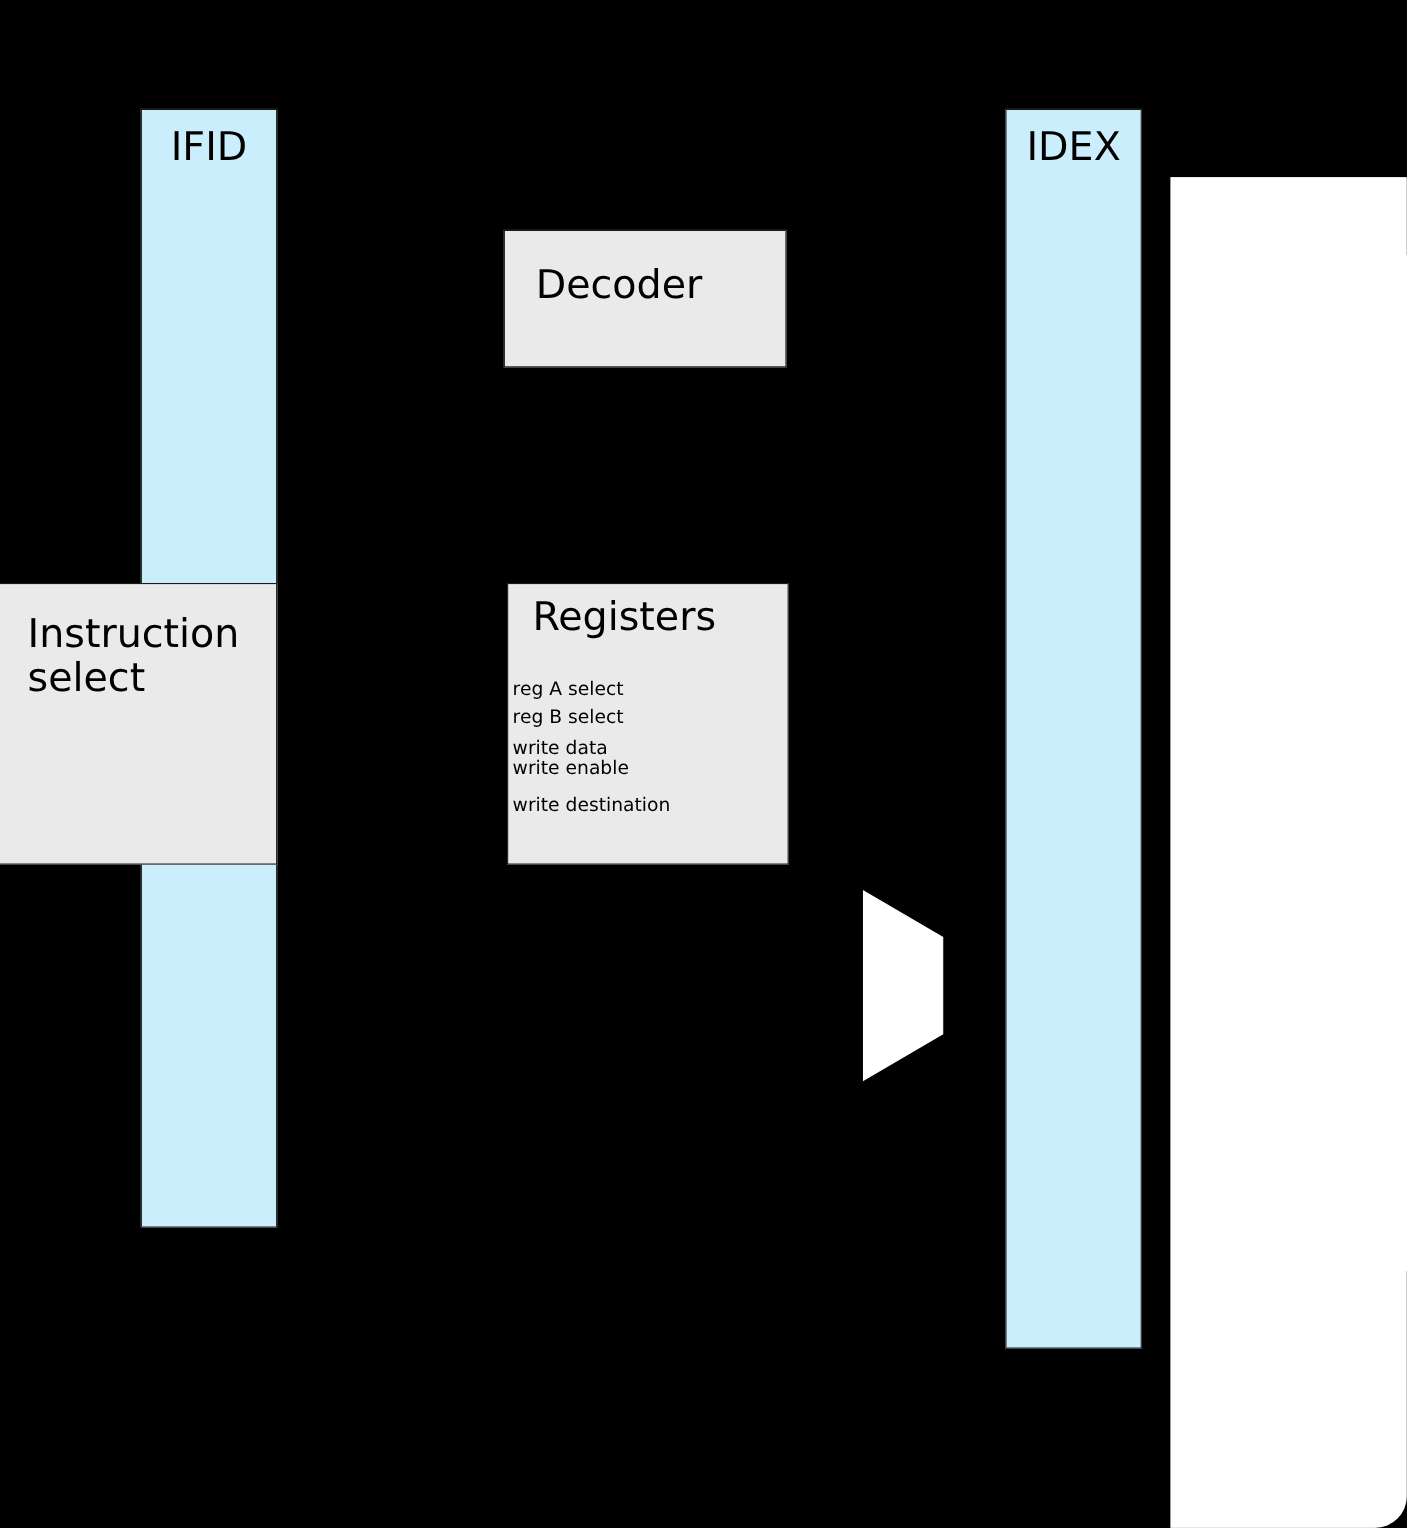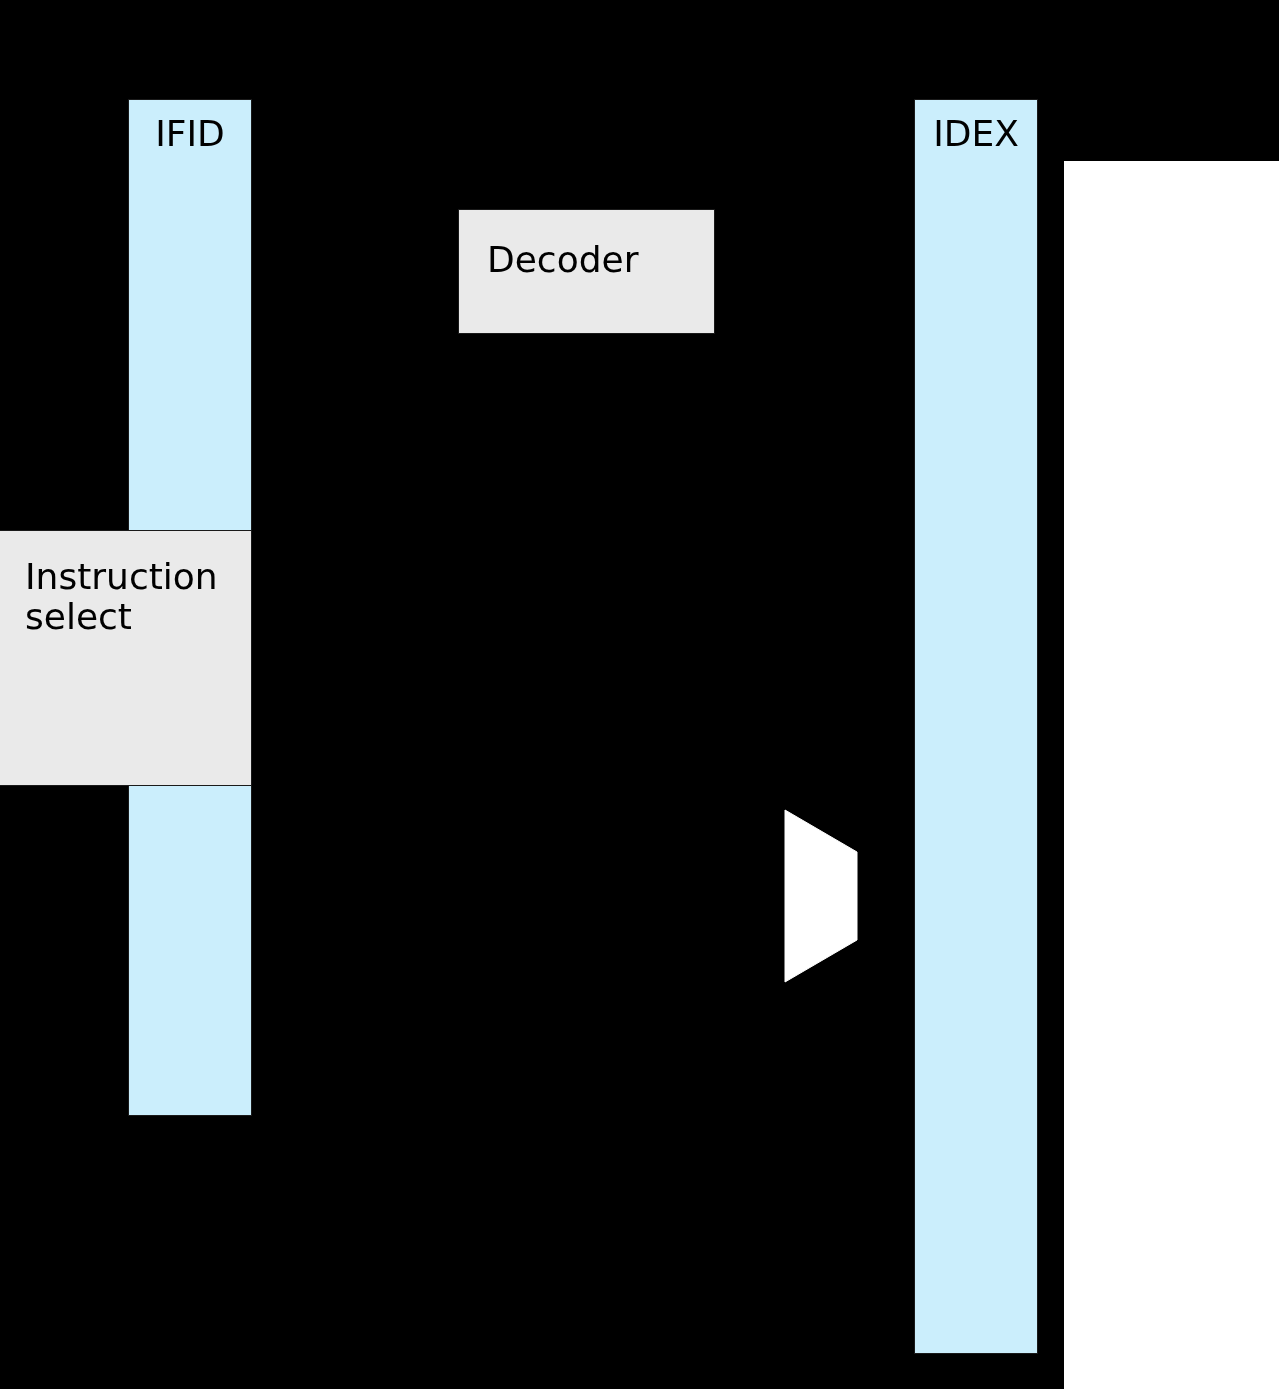--- a/index.html
+++ b/index.html
@@ -7,20 +7,21 @@
     padding: 0;
     background: #000000;
   }
   #canvas {
     position: relative;
     width: 1279px;
     height: 1389px;
     background: #000000;
     overflow: hidden;
     font-family: "DejaVu Sans", sans-serif;
+    border-radius: 29px;
   }
   
   .white-panel {
     position: absolute;
     background: #ffffff;
   }
   
   .pipe-reg {
     position: absolute;
     background: #cbeefc;
@@ -69,33 +70,42 @@
 <body>
 
 <div id="canvas">
 
   <div class="white-panel" style="left:1064px; top:161px; width:215px; height:1228px;"></div>
 
   <div class="pipe-reg" style="left:128px; top:99px; width:124px; height:1017px;">
     <div class="pipe-reg-label">IFID</div>
   </div>
 
-  <div class="pipe-reg" style="left:914px; top:99px; width:124px; height:1255px;">
+  <div class="pipe-reg" style="left:914px; top:99px; width:124px; height:1127px;">
     <div class="pipe-reg-label">IDEX</div>
   </div>
 
   <div class="unit-box" style="left:-4px; top:530px; width:256px; height:256px;">
     <div class="unit-title" style="left:28px; top:26px;">Instruction
 select</div>
   </div>
 
   <div class="unit-box" style="left:458px; top:209px; width:257px; height:125px;padding-left:35px;">
     <div class="unit-title" style="left:28px; top:30px;">Decoder</div>
   </div>
 
+  <div class="unit-box" style="left:461px; top:530px; width:256px; height:256px;">
+    <div class="unit-title" style="left:22px; top:11px;">Registers</div>
+
+    <div class="port-label" style="left:4px; top:88px;">reg A select</div>
+    <div class="port-label" style="left:4px; top:113px;">reg B select</div>
+    <div class="port-label" style="left:4px; top:141px;">write data</div>
+    <div class="port-label" style="left:4px; top:160px;">write enable</div>
+    <div class="port-label" style="left:4px; top:193px;">write destination</div>
+  </div>
 
 
   <div class="mux" style="left:783px; top:808px; width:78px; height:176px;">
     <svg width="78" height="176" viewBox="0 0 78 176">
       <polygon points="2,2 74,44 74,132 2,174" fill="#ffffff" stroke="#ffffff" stroke-width="1"></polygon>
     </svg>
   </div>
 
 </div>
 

